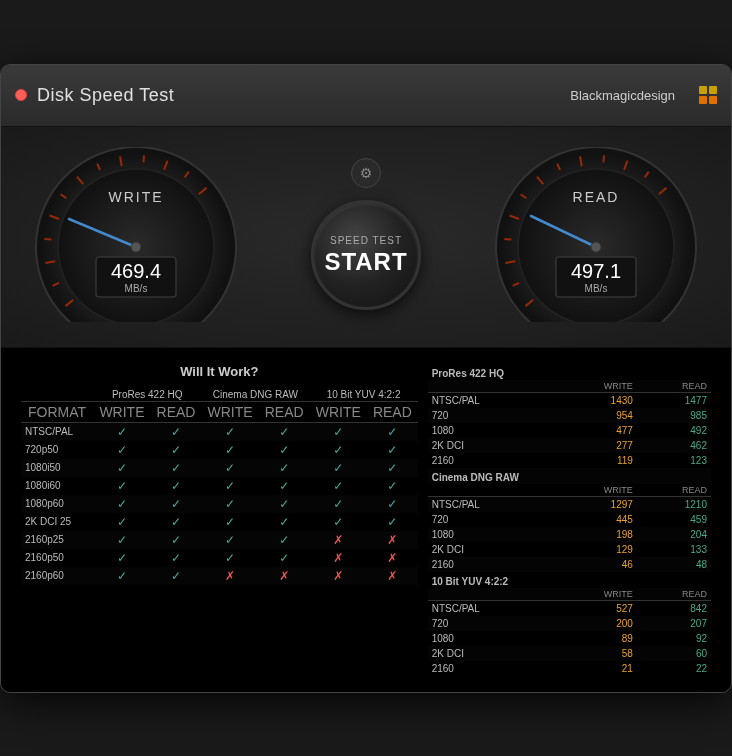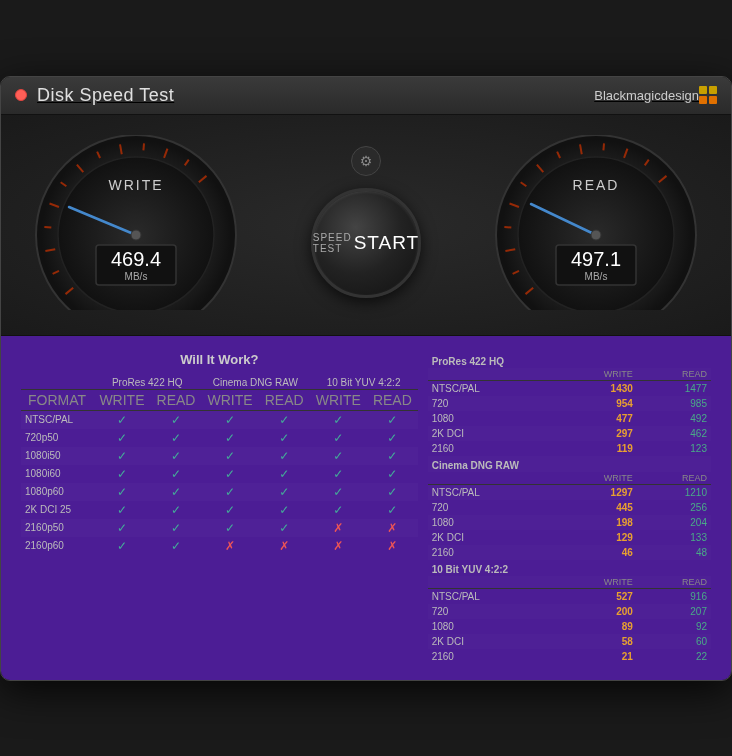--- a/index.html
+++ b/index.html
@@ -14,43 +14,42 @@
     .window {
       width: 732px;
       background: #1e1e1e;
       border-radius: 10px;
       overflow: hidden;
       border: 1px solid #444;
       box-shadow: 0 10px 40px rgba(0,0,0,0.8);
     }
     .title-bar {
       background: linear-gradient(180deg, #3a3a3a 0%, #2a2a2a 100%);
-      padding: 8px 14px;
+      padding: 20px 14px;
       display: flex;
       align-items: center;
       justify-content: space-between;
       border-bottom: 1px solid #111;
-      text-decoration: underline;
     }
     .close-btn {
       width: 12px; height: 12px;
       background: #ff5f57;
       border-radius: 50%;
       border: 1px solid #e0443e;
     }
     .title-text {
       color: #e0e0e0;
       font-size: 18px;
       font-weight: 300;
       letter-spacing: 0.5px;
     }
     .brand-logo {
       display: flex;
       align-items: center;
-      gap: 0;
+      gap: 24px;
     }
     .brand-name {
       color: #ccc;
       font-size: 13px;
       font-weight: 300;
     }
     .brand-icon {
       display: grid;
       grid-template-columns: 1fr 1fr;
       gap: 2px;
@@ -97,44 +96,44 @@
       color: #888;
       font-size: 14px;
     }
     .start-btn {
       width: 110px; height: 110px;
       border-radius: 50%;
       background: radial-gradient(circle at 40% 35%, #444 0%, #222 50%, #111 100%);
       border: 3px solid #333;
       box-shadow: 0 4px 15px rgba(0,0,0,0.7), inset 0 1px 3px rgba(255,255,255,0.1);
       display: flex;
-      flex-direction: row;
+      flex-direction: column;
       align-items: center;
       justify-content: center;
       cursor: pointer;
       color: #fff;
       gap: 2px;
     }
     .start-label-top {
       font-size: 10px;
       color: #aaa;
       letter-spacing: 1px;
       text-transform: uppercase;
     }
     .start-label-main {
-      font-size: 19px;
-      font-weight: 400;
+      font-size: 24px;
+      font-weight: 700;
       letter-spacing: 1px;
       color: #fff;
       text-align: right;
     }
 
     
     .data-area {
-      background: #4c1d95;
+      background: #000000;
       padding: 16px 20px;
       display: flex;
       gap: 10px;
     }
 
     .will-it-work {
       flex: 1.4;
     }
     .how-fast {
       flex: 1;
@@ -210,21 +209,21 @@
       padding: 2px 4px;
       font-size: 10px;
     }
     .fast-table td.row-label {
       color: #bbb;
       text-align: left;
     }
     .fast-table td.write-val {
       color: #e8a030;
       text-align: right;
-      font-weight: 700;
+      font-weight: 400;
     }
     .fast-table td.read-val {
       color: #4aaa88;
       text-align: right;
       font-weight: 500;
     }
     .fast-table tr:nth-child(even) td {
       background: rgba(255,255,255,0.015);
     }
   </style>
@@ -415,20 +414,29 @@
             <tr>
               <td class="format-name">2K DCI 25</td>
               <td><span class="check">✓</span></td>
               <td><span class="check">✓</span></td>
               <td><span class="check">✓</span></td>
               <td><span class="check">✓</span></td>
               <td><span class="check">✓</span></td>
               <td><span class="check">✓</span></td>
             </tr>
             <tr>
+              <td class="format-name">2160p25</td>
+              <td><span class="check">✓</span></td>
+              <td><span class="check">✓</span></td>
+              <td><span class="check">✓</span></td>
+              <td><span class="check">✓</span></td>
+              <td><span class="cross">✗</span></td>
+              <td><span class="cross">✗</span></td>
+            </tr>
+            <tr>
               <td class="format-name">2160p50</td>
               <td><span class="check">✓</span></td>
               <td><span class="check">✓</span></td>
               <td><span class="check">✓</span></td>
               <td><span class="check">✓</span></td>
               <td><span class="cross">✗</span></td>
               <td><span class="cross">✗</span></td>
             </tr>
             <tr>
               <td class="format-name">2160p60</td>
@@ -464,21 +472,21 @@
               <td class="write-val">954</td>
               <td class="read-val">985</td>
             </tr>
             <tr>
               <td class="row-label">1080</td>
               <td class="write-val">477</td>
               <td class="read-val">492</td>
             </tr>
             <tr>
               <td class="row-label">2K DCI</td>
-              <td class="write-val">297</td>
+              <td class="write-val">277</td>
               <td class="read-val">462</td>
             </tr>
             <tr>
               <td class="row-label">2160</td>
               <td class="write-val">119</td>
               <td class="read-val">123</td>
             </tr>
             <tr class="group-row">
               <td colspan="3">Cinema DNG RAW</td>
             </tr>
@@ -488,21 +496,21 @@
               <td>READ</td>
             </tr>
             <tr>
               <td class="row-label">NTSC/PAL</td>
               <td class="write-val">1297</td>
               <td class="read-val">1210</td>
             </tr>
             <tr>
               <td class="row-label">720</td>
               <td class="write-val">445</td>
-              <td class="read-val">256</td>
+              <td class="read-val">459</td>
             </tr>
             <tr>
               <td class="row-label">1080</td>
               <td class="write-val">198</td>
               <td class="read-val">204</td>
             </tr>
             <tr>
               <td class="row-label">2K DCI</td>
               <td class="write-val">129</td>
               <td class="read-val">133</td>
@@ -516,21 +524,21 @@
               <td colspan="3">10 Bit YUV 4:2:2</td>
             </tr>
             <tr class="header-row">
               <td></td>
               <td>WRITE</td>
               <td>READ</td>
             </tr>
             <tr>
               <td class="row-label">NTSC/PAL</td>
               <td class="write-val">527</td>
-              <td class="read-val">916</td>
+              <td class="read-val">842</td>
             </tr>
             <tr>
               <td class="row-label">720</td>
               <td class="write-val">200</td>
               <td class="read-val">207</td>
             </tr>
             <tr>
               <td class="row-label">1080</td>
               <td class="write-val">89</td>
               <td class="read-val">92</td>

